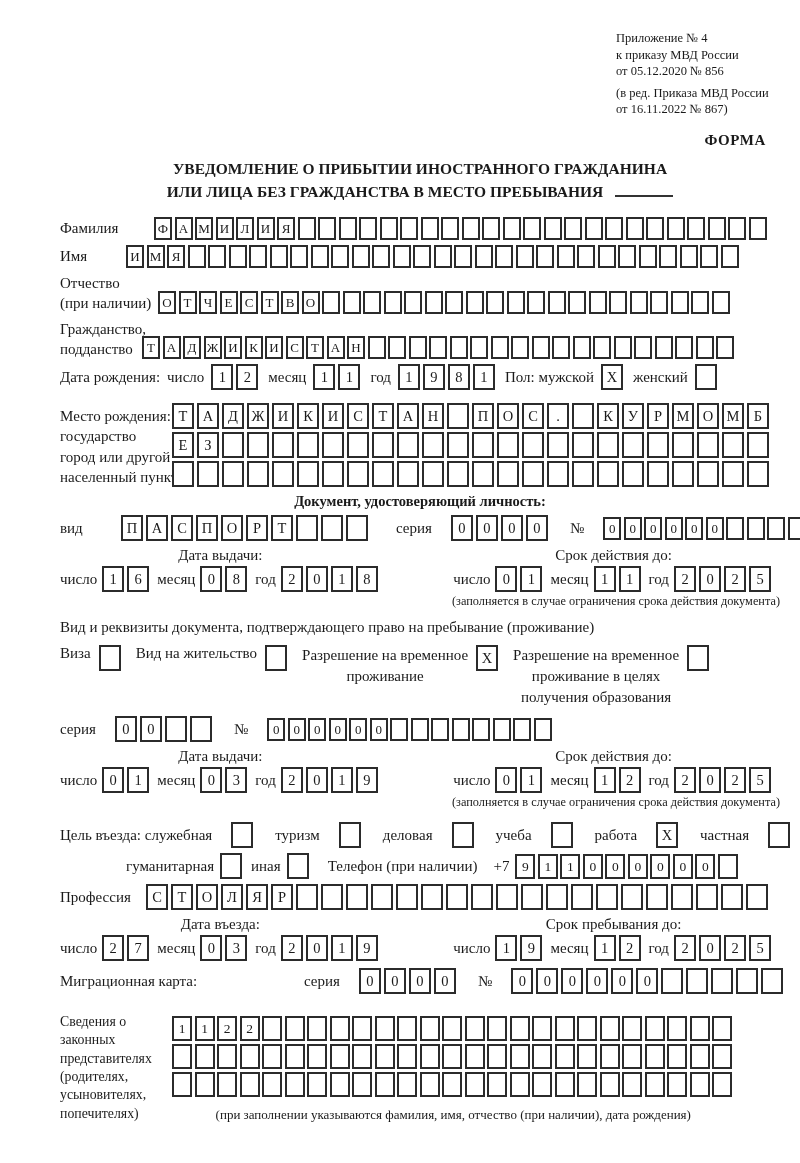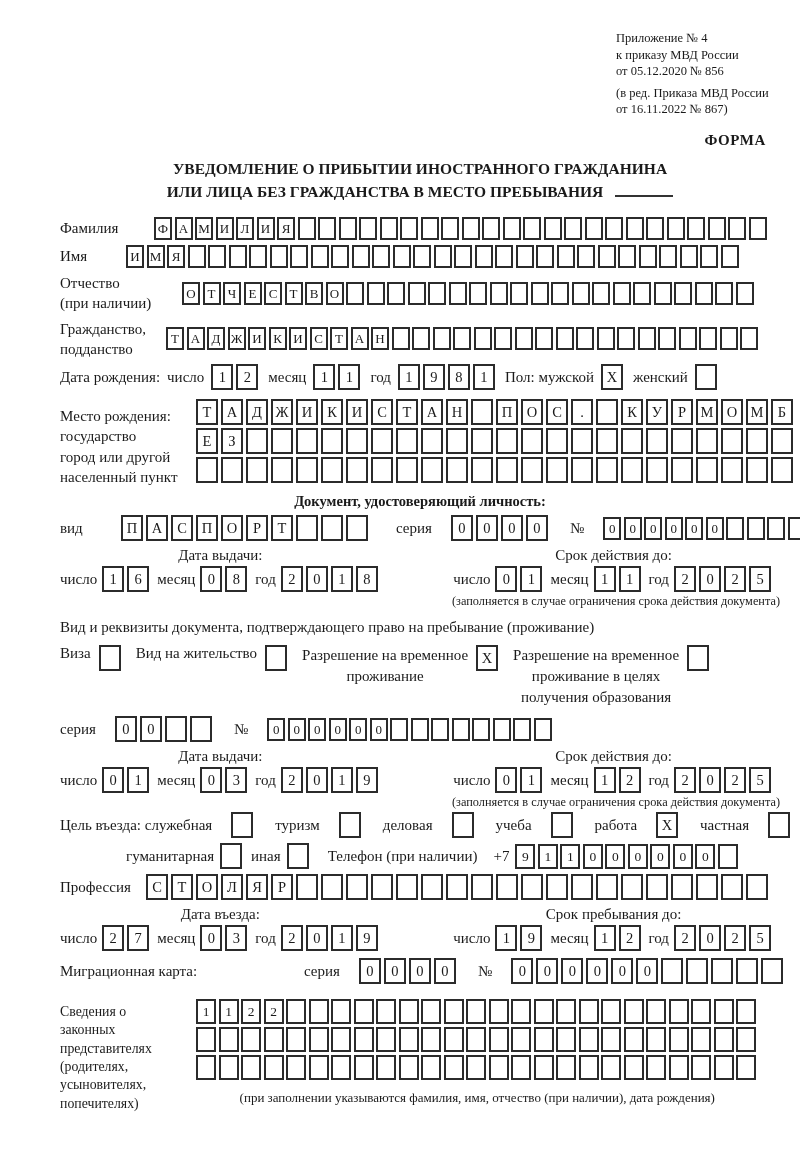--- a/index.html
+++ b/index.html
@@ -17,21 +17,21 @@
   .annex .gap { height:5px; }
   .forma { font-weight:bold; text-align:right; padding-right:14px; margin-top:14px; font-size:15px; letter-spacing:.6px; }
 
   .title { text-align:center; font-weight:bold; font-size:15.5px; line-height:1.5; margin-top:8px; }
   .uline { display:inline-block; width:58px; border-bottom:2.5px solid #333; height:11px; margin-left:12px; }
 
   .sec1 { font-weight:bold; font-size:14.8px; margin-top:20px; letter-spacing:.5px; white-space:nowrap; }
 
   
   .frow { display:flex; align-items:center; margin-top:5px; white-space:nowrap; }
-  .frow.top { align-items:center;gap:24px; }
+  .frow.top { align-items:flex-end; }
   .lbl { flex:0 0 auto; }
   .w66 { width:66px; } .w98 { width:98px; } .w82 { width:82px; } .w112 { width:112px;margin-top:11px; } .w86 { width:86px; } .w225 { width:225px; }
   .stack { display:flex; flex-direction:column; line-height:1.35; } .g5 { gap:19px; } .g6 { gap:6px; } .g7 { gap:7px; }
 
   
   .boxes { white-space:nowrap; display:inline-block; line-height:0; }
   .cell {
     display:inline-block; width:22px; height:26px; border:2px solid #2b2b2b;
     margin-right:3px; text-align:center; font-size:14.5px; line-height:22px;
     vertical-align:middle; background:#fff;
@@ -227,21 +227,21 @@
         <span class="boxes"><span class="cell">0</span><span class="cell">1</span></span>
         <span>месяц</span>
         <span class="boxes"><span class="cell">1</span><span class="cell">2</span></span>
         <span>год</span>
         <span class="boxes"><span class="cell">2</span><span class="cell">0</span><span class="cell">2</span><span class="cell">5</span></span>
       </div>
     </div>
   </div>
   <div class="note">(заполняется в случае ограничения срока действия документа)</div>
 
-  <div class="frow g5" style="margin-top:2px;">
+  <div class="frow g5" style="margin-top:12px;">
     <span>Цель въезда: служебная</span>
     <span class="boxes"><span class="cell"></span></span>
     <span>туризм</span>
     <span class="boxes"><span class="cell"></span></span>
     <span>деловая</span>
     <span class="boxes"><span class="cell"></span></span>
     <span>учеба</span>
     <span class="boxes"><span class="cell"></span></span>
     <span>работа</span>
     <span class="boxes"><span class="cell">X</span></span>

